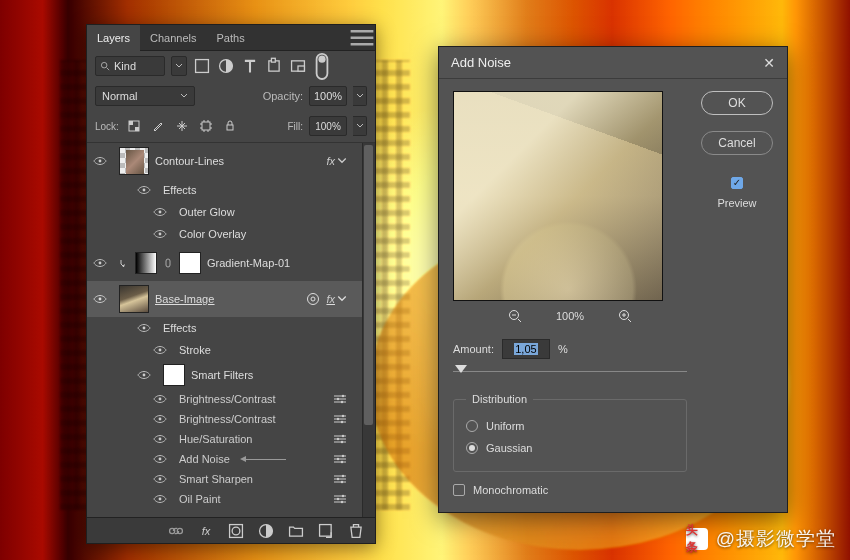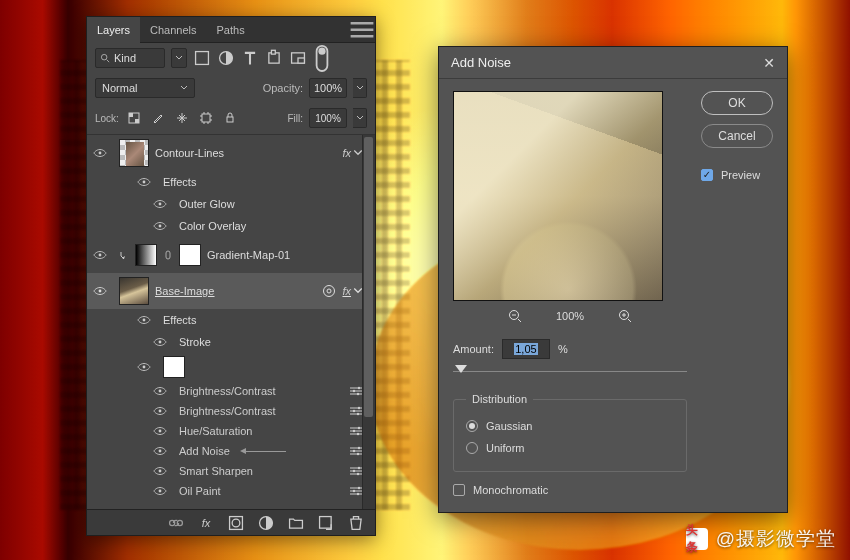--- a/index.html
+++ b/index.html
@@ -28,21 +28,21 @@
   }
   .bg::after {
     content:""; position:absolute; left:370px; top:220px; width:420px; height:330px;
     background: radial-gradient(circle at 50% 50%, rgba(255,255,230,0.4), transparent 60%),
                 conic-gradient(from 0deg, #c89030, #e8d070, #b07030, #c89030);
     border-radius:50%; opacity:.55; filter:blur(1px);
   }
 
   
   .panel {
-    position: absolute; left: 86px; top: 16px;
+    position: absolute; left: 86px; top: 24px;
     width: 290px; height: 520px;
     background: #454545; color: #ddd;
     border: 1px solid #1f1f1f;
     box-shadow: 0 4px 18px rgba(0,0,0,.45);
     display: flex; flex-direction: column;
   }
   .tabs { display:flex; align-items:center; height:26px; background:#323232; border-bottom:1px solid #222;}
   .tabs .tab { padding:0 10px; height:26px; line-height:26px; color:#bbb; cursor:default;}
   .tabs .tab.active { background:#454545; color:#eee;}
   .tabs .spacer { flex:1; }
@@ -59,21 +59,21 @@
   .blend-row .sel{ width:100px; justify-content:space-between;}
   .blend-row .lbl, .lock-row .lbl { color:#bbb;text-align:right;}
   .opacity-val, .fill-val { width:38px; justify-content:center;}
   .minidrop{width:14px;height:20px;background:#3a3a3a;border:1px solid #2a2a2a;border-left:none;display:flex;align-items:center;justify-content:center;border-radius:0 2px 2px 0;}
   .lock-row{ font-size:10px; padding-bottom:6px; border-bottom:1px solid #333;}
   .lock-row .icon-btn svg{width:12px;height:12px;}
   .layers-list { flex:1; overflow:hidden; position:relative; background:#454545;}
   .scroll-track{position:absolute;right:0;top:0;bottom:0;width:13px;background:#383838;border-left:1px solid #2a2a2a;}
   .scroll-thumb{position:absolute;right:2px;top:2px;width:9px;height:280px;background:#5f5f5f;border-radius:2px;}
   .layer, .sublayer, .subsub {
-    display:flex; align-items:center; height:28px; gap:6px; padding-right:12px;
+    display:flex; align-items:center; height:28px; gap:6px; padding-right:28px;
   }
   .layer{ height:36px; }
   .eye{ width:26px; display:flex; justify-content:center; align-items:center;}
   .eye svg{width:14px;height:10px;}
   .thumb{ width:30px; height:28px; background:#fff; border:1px solid #222; position:relative;}
   .thumb.checker{ background:
     linear-gradient(45deg,#bbb 25%,transparent 25%,transparent 75%,#bbb 75%),
     linear-gradient(45deg,#bbb 25%,#eee 25%,#eee 75%,#bbb 75%);
     background-size:10px 10px; background-position:0 0,5px 5px;}
   .thumb.checker::after{ content:""; position:absolute; left:6px; top:2px; width:18px; height:24px; background:linear-gradient(135deg,#654,#a87,#654);}
@@ -105,21 +105,21 @@
   .dialog{
     position:absolute; left:438px; top:46px; width:350px;
     background:#535353; color:#ddd;
     border:1px solid #1f1f1f; box-shadow:0 6px 24px rgba(0,0,0,.5);
   }
   .dlg-title{ height:32px; display:flex; align-items:center; padding:0 12px; border-bottom:1px solid #3c3c3c; color:#eee; font-size:13px;}
   .dlg-title .spacer{flex:1;}
   .dlg-close{ font-size:14px; color:#ddd;}
   .dlg-body{ padding:12px 14px 16px; display:flex; gap:14px;}
   .dlg-left{ flex:1;}
-  .dlg-right{ width:72px; display:flex; flex-direction:column; align-items:stretch; gap:9px;}
+  .dlg-right{ width:72px; display:flex; flex-direction:column; align-items:stretch; gap:16px;}
   .preview-box{ width:210px; height:210px; background:#222; border:1px solid #111; overflow:hidden; position:relative;}
   .preview-box .pv{
     position:absolute; inset:0;
     background:
       linear-gradient(135deg, rgba(255,245,210,0.85) 30%, rgba(255,230,160,0.55) 55%, rgba(140,120,90,0.4) 100%),
       linear-gradient(200deg, #3b3b3b 0%, #2b2b2b 22%, transparent 22%),
       radial-gradient(circle at 55% 95%, #c8c0a8 0%, #8e876e 28%, transparent 30%),
       linear-gradient(180deg,#6b6458 0%, #8d8470 50%, #5e5748 100%);
   }
   .zoom-row{ display:flex; align-items:center; justify-content:center; gap:34px; margin-top:8px; color:#ddd;}
@@ -134,21 +134,21 @@
   fieldset.dist legend{ padding:0 6px; color:#ddd; font-size:11px;}
   .radio{ display:flex; align-items:center; gap:8px; height:22px;}
   .radio .r{ width:12px; height:12px; border-radius:50%; border:1px solid #aaa; display:flex; align-items:center; justify-content:center;}
   .radio .r.on::after{content:"";width:6px;height:6px;border-radius:50%;background:#ddd;}
   .check{ display:flex; align-items:center; gap:8px; margin-top:12px;}
   .check .c{ width:12px; height:12px; border:1px solid #aaa; border-radius:2px; display:flex; align-items:center; justify-content:center;}
   .check .c.on{ background:#6fa8e8; border-color:#6fa8e8;}
   .check .c.on::after{content:"✓"; font-size:10px; color:#222; line-height:1;}
   .btn{ height:24px; border:1px solid #8a8a8a; border-radius:12px; background:transparent; color:#ddd; display:flex; align-items:center; justify-content:center; font-size:12px;}
   .btn.primary{ border-color:#bfbfbf;}
-  .dlg-right .check{ }
+  .dlg-right .check{ margin-top:6px;flex-direction:column;}
 
   .watermark{
     position:absolute; right:14px; bottom:8px;
     color:rgba(255,255,255,0.92); font-size:19px; letter-spacing:1px;
     text-shadow:0 1px 3px rgba(0,0,0,.6);
     display:flex; align-items:center; gap:8px;
     font-family:"PingFang SC","Microsoft YaHei",sans-serif;
   }
   .watermark .logo{ width:22px;height:22px;border-radius:4px;background:#fff;color:#d33;display:flex;align-items:center;justify-content:center;font-weight:700;font-size:12px;}
   svg{display:block;}
@@ -379,20 +379,21 @@
       <span class="lname">Stroke</span>
     </div>
     <div class="sublayer indent1 smartfilters" style="height:28px">
       <div class="eye">
           <svg viewBox="0 0 16 10">
             <path d="M1 5s2.5-4 7-4 7 4 7 4-2.5 4-7 4-7-4-7-4z" fill="none" stroke="#ccc"></path>
             <circle cx="8" cy="5" r="1.6" fill="#ccc"></circle>
           </svg>
         </div>
       <div class="thumb white"></div>
+      <span class="lname">Smart Filters</span>
     </div>
 
     <div class="subsub indent3">
       <div class="eye">
           <svg viewBox="0 0 16 10">
             <path d="M1 5s2.5-4 7-4 7 4 7 4-2.5 4-7 4-7-4-7-4z" fill="none" stroke="#ccc"></path>
             <circle cx="8" cy="5" r="1.6" fill="#ccc"></circle>
           </svg>
         </div>
       <span class="lname">Brightness/Contrast</span>
@@ -567,26 +568,26 @@
         <div class="val"><span class="selbox">1,05</span></div>
         <span>%</span>
       </div>
       <div class="slider">
         <div class="track"></div>
           <div class="knob"></div>
       </div>
       <fieldset class="dist">
         <legend>Distribution</legend>
         <div class="radio">
+          <div class="r"></div>
+          <span>Uniform</span>
+        </div>
+        <div class="radio">
           <div class="r on"></div>
           <span>Gaussian</span>
-        </div>
-        <div class="radio">
-          <div class="r"></div>
-          <span>Uniform</span>
         </div>
       </fieldset>
       <div class="check">
         <div class="c"></div>
         <span>Monochromatic</span>
       </div>
     </div>
     <div class="dlg-right">
       <div class="btn primary">OK</div>
       <div class="btn">Cancel</div>

